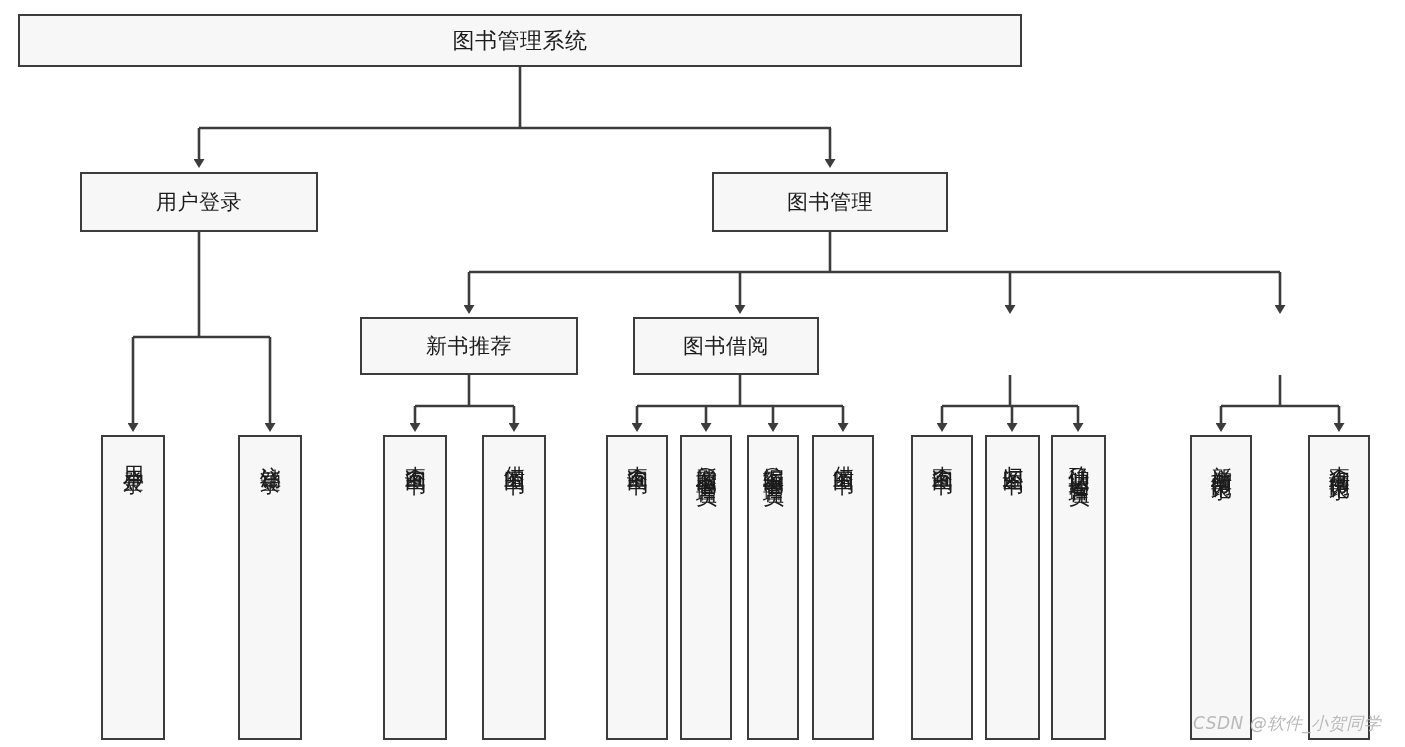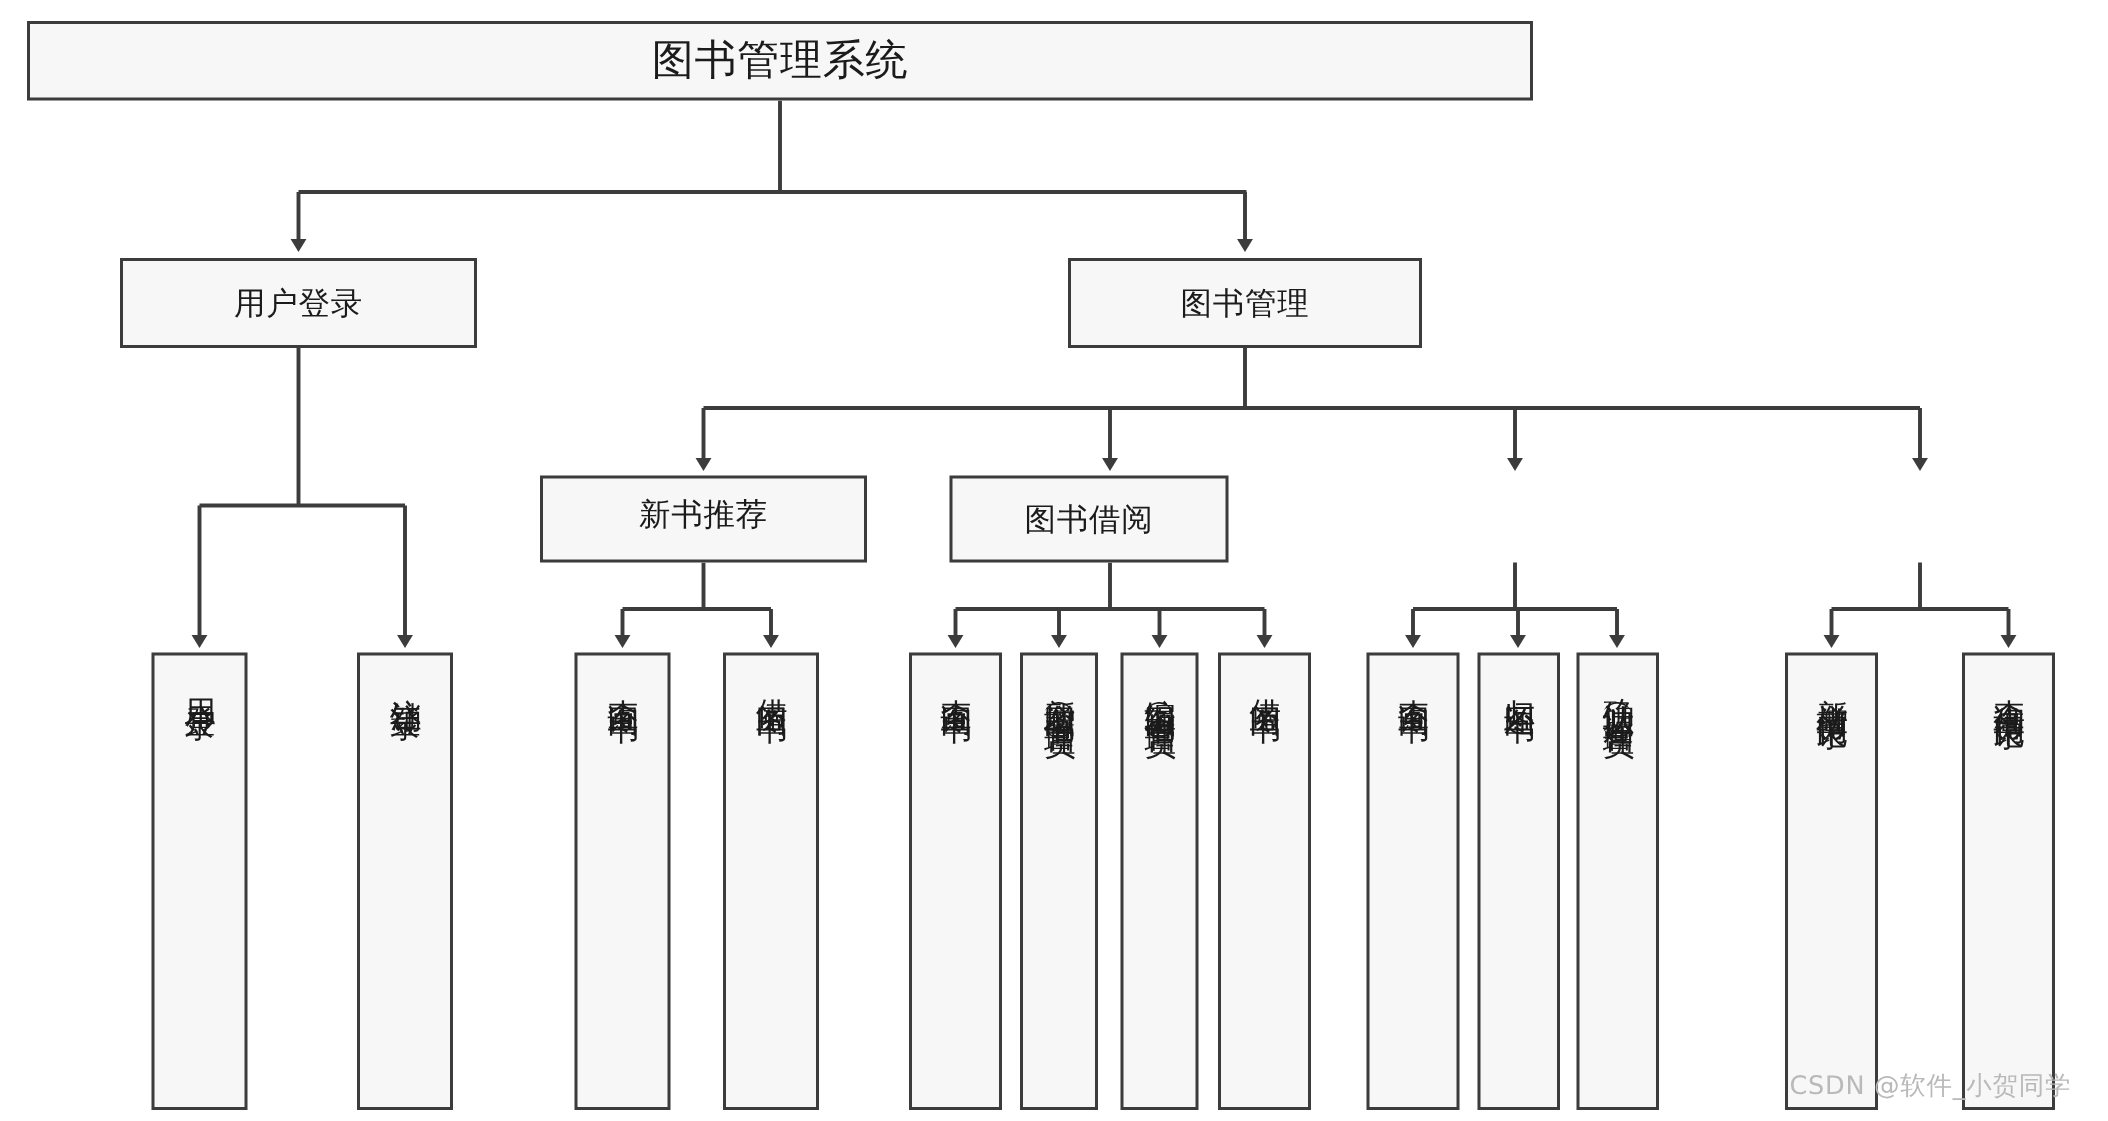--- a/index.html
+++ b/index.html
@@ -41,41 +41,42 @@
     text-align: center;
     line-height: 1.16;
     white-space: nowrap;
   }
   
   .node.horiz .lbl {
     font-size: 21px;
     letter-spacing: 0.5px;
   }
   .node.root .lbl {
-    font-size: 28px;
+    font-size: 22px;
   }
   
   .node.vert {
     align-items: flex-start;
     padding-top: 12px;
   }
   .node.vert .lbl {
     writing-mode: vertical-rl;
     text-orientation: upright;
     font-size: 21px;
     line-height: 1.0;
     letter-spacing: 3px;
     white-space: nowrap;
   }
   .watermark {
     position: absolute;
     font-size: 17px;
     color: #b9b9b9;
     white-space: nowrap;
     letter-spacing: 0.5px;
+    font-style: italic;
   }
 </style>
 </head>
 <body>
 
 <div id="canvas">
 
   <svg id="edges" viewBox="0 0 1405 747" xmlns="http://www.w3.org/2000/svg">
     <defs>
       <marker id="arrow" markerWidth="9" markerHeight="11" refX="1" refY="5.5" orient="auto" markerUnits="userSpaceOnUse">
@@ -130,21 +131,21 @@
     <span class="lbl">图书管理系统</span>
   </div>
 
   <div class="node horiz" style="left:80px; top:172px; width:238px; height:60px;">
     <span class="lbl">用户登录</span>
   </div>
   <div class="node horiz" style="left:712px; top:172px; width:236px; height:60px;">
     <span class="lbl">图书管理</span>
   </div>
 
-  <div class="node horiz" style="left:360px; top:317px; width:218px; height:58px;font-family:Liberation Mono, monospace;">
+  <div class="node horiz" style="left:360px; top:317px; width:218px; height:58px;">
     <span class="lbl">新书推荐</span>
   </div>
   <div class="node horiz" style="left:633px; top:317px; width:186px; height:58px;">
     <span class="lbl">图书借阅</span>
   </div>
 
   <div class="node vert" style="left:101px; top:435px; width:64px; height:305px;">
     <span class="lbl">用户登录</span>
   </div>
   <div class="node vert" style="left:238px; top:435px; width:64px; height:305px;">

